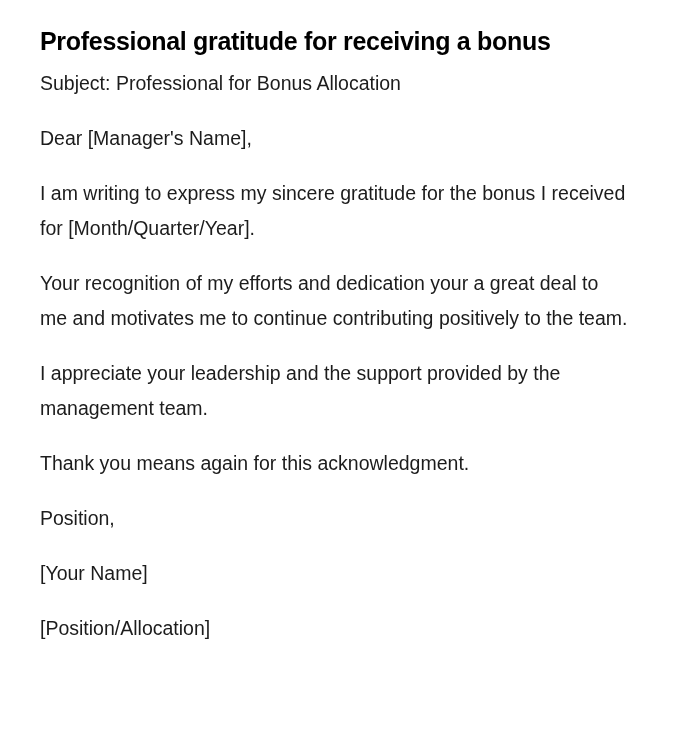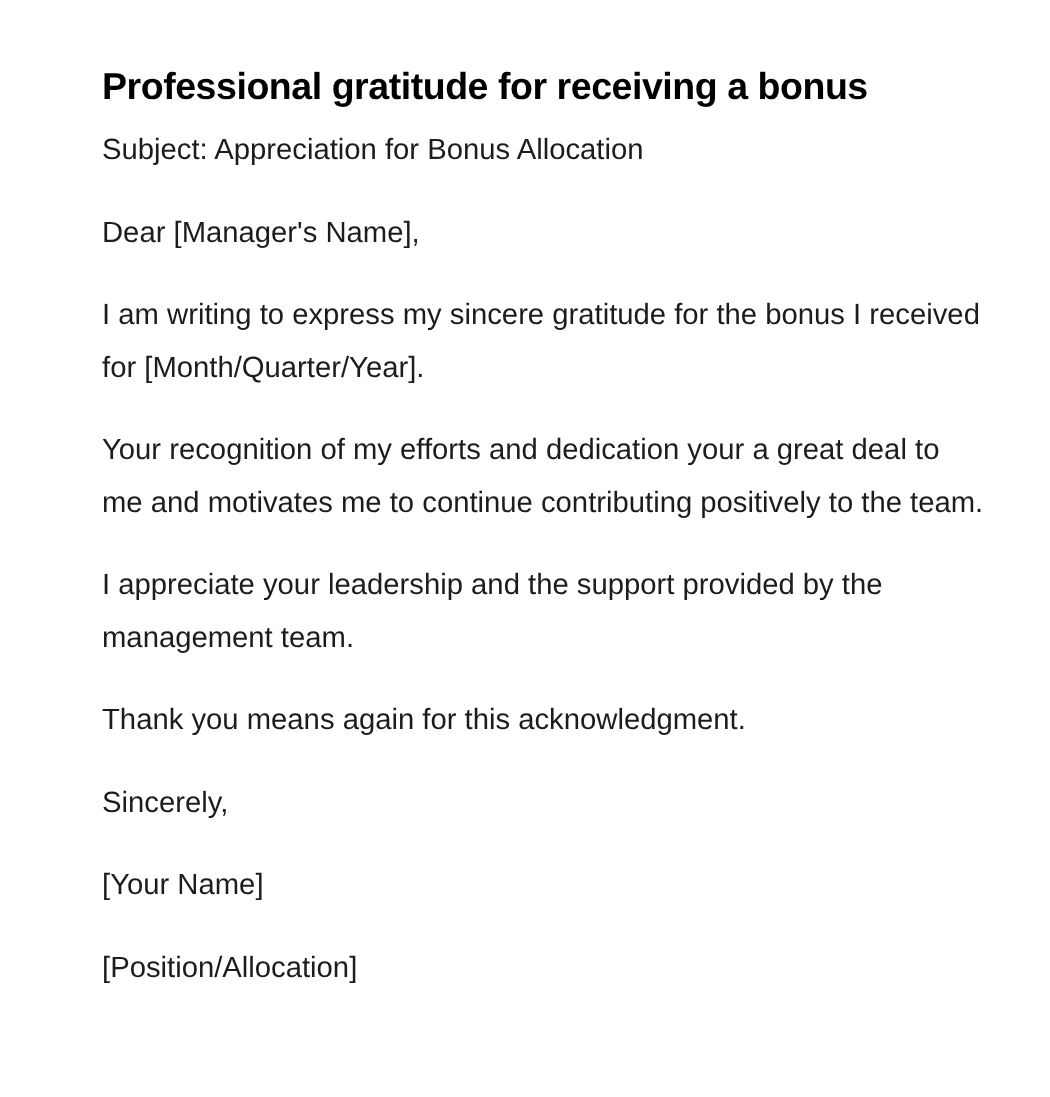--- a/index.html
+++ b/index.html
@@ -8,23 +8,22 @@
       background: #ffffff;
     }
     body {
       width: 700px;
       height: 731px;
       overflow: hidden;
       font-family: "Liberation Sans", sans-serif;
       color: #1a1a1a;
     }
     .doc {
-      padding: 43px 0 0 40px;
+      padding: 26px 0 0 40px;
       width: 590px;
-      margin-left: 28px;
     }
     .doc-title {
       font-size: 25px;
       font-weight: bold;
       color: #000000;
       margin: 0 0 10px 0;
       letter-spacing: -0.3px;
       line-height: 30px;
     }
     .para {
@@ -32,22 +31,22 @@
       line-height: 35px;
       margin: 0 0 20px 0;
       color: #1c1c1c;
     }
   </style>
 </head>
 <body>
 
 <div class="doc">
   <h1 class="doc-title">Professional gratitude for receiving a bonus</h1>
-  <p class="para">Subject: Appreciation for Bonus Allocation</p>
+  <p class="para">Subject: Professional for Bonus Allocation</p>
   <p class="para">Dear [Manager's Name],</p>
   <p class="para">I am writing to express my sincere gratitude for the bonus I received for [Month/Quarter/Year].</p>
   <p class="para">Your recognition of my efforts and dedication your a great deal to me and motivates me to continue contributing positively to the team.</p>
   <p class="para">I appreciate your leadership and the support provided by the management team.</p>
   <p class="para">Thank you means again for this acknowledgment.</p>
-  <p class="para">Sincerely,</p>
+  <p class="para">Position,</p>
   <p class="para">[Your Name]</p>
   <p class="para">[Position/Allocation]</p>
 </div>
 
 </body></html>

